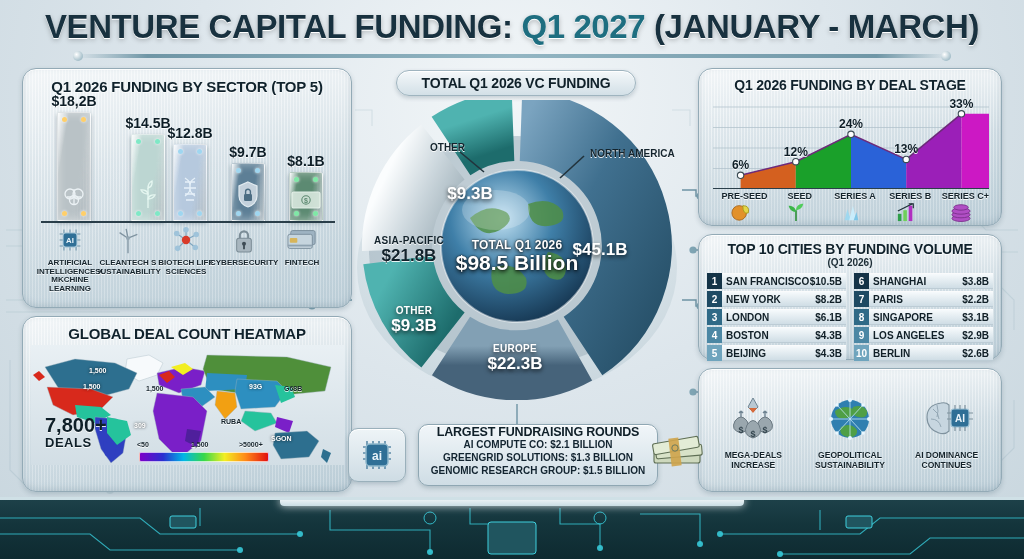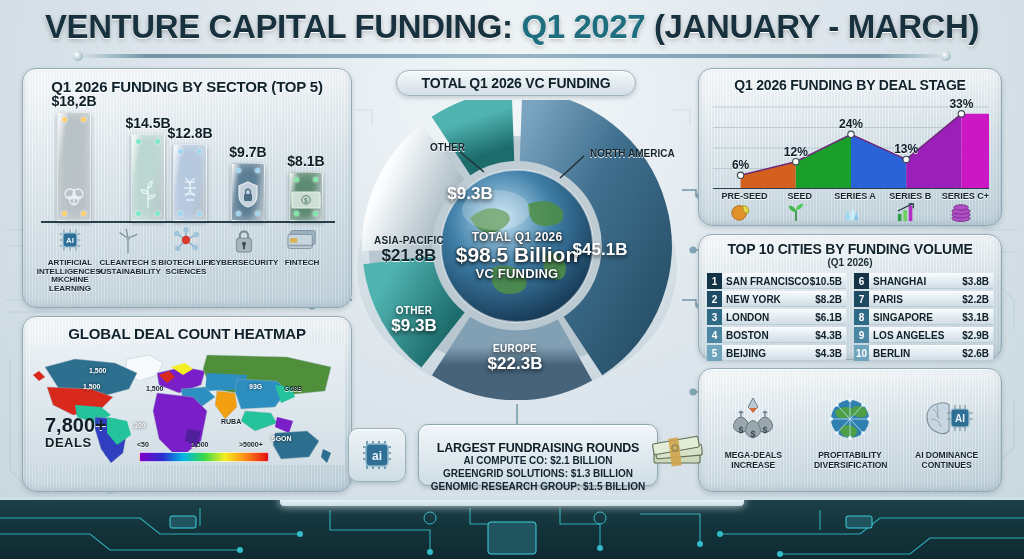--- a/index.html
+++ b/index.html
@@ -210,21 +210,21 @@
     font-size: 8.5px; font-weight:bold; color:#14232b; line-height:1.12; margin-top:2px;
     text-shadow: 0 1px 0 rgba(255,255,255,.85);
   }
 
   
   #p-rounds {
     position:absolute; left: 418px; top: 424px; width: 240px; height: 62px;
     border-radius: 10px; border: 1.5px solid #8fa7b3;
     background: linear-gradient(180deg,#f1f6f9,#cfdde5);
     box-shadow: inset 0 1px 0 #fff, 0 2px 5px rgba(40,70,85,.25);
-    padding-top: 16px;
+    padding-top: 0;
   }
   #p-rounds .rt { text-align:center; font-size: 12.5px; font-weight:bold; color:#0f1f28; letter-spacing:-.2px; }
   #p-rounds .ri { text-align:center; font-size: 10px; font-weight:bold; color:#122430; line-height: 1.28; }
   #chip-badge {
     position:absolute; left: 348px; top: 428px; width: 58px; height: 54px;
     border-radius: 10px; border:1.5px solid #9ab0bb;
     background: linear-gradient(180deg,#eef4f7,#cedce4);
     box-shadow: inset 0 1px 0 #fff, 0 2px 4px rgba(40,70,85,.22);
     display:flex; align-items:center; justify-content:center;
   }
@@ -555,21 +555,20 @@
         <path d="M140 168 q22 -8 34 10 q4 16 -18 16 q-20 -2 -16 -26z"></path>
         <path d="M196 152 q18 2 18 18 q-2 14 -16 8 q-12 -8 -2 -26z"></path>
       </g>
       <circle cx="165" cy="146" r="76" fill="none" stroke="rgba(255,255,255,.45)" stroke-width="2"></circle>
       <ellipse cx="144" cy="110" rx="34" ry="20" fill="#fff" opacity=".22"></ellipse>
     </svg>
 
     <div class="donut-center">
       <div class="l1">TOTAL Q1 2026</div>
       <div class="l2">$98.5 Billion</div>
-      <div class="l3">VC FUNDING</div>
     </div>
 
     <div id="donut-labels">
         <div class="seg-lab light" style="left: 248px; top: 150px;">
           <span class="vl">$45.1B</span>
         </div>
         <div class="seg-lab light" style="left: 163px; top: 258px;">
           <span class="nm">EUROPE</span>
           <span class="vl">$22.3B</span>
         </div>
@@ -776,21 +775,21 @@
                 <circle cx="8" cy="24" r="2"></circle>
                 <circle cx="46" cy="24" r="2"></circle>
                 <circle cx="27" cy="5" r="2"></circle>
                 <circle cx="27" cy="43" r="2"></circle>
                 <circle cx="14" cy="10" r="1.8"></circle>
                 <circle cx="40" cy="10" r="1.8"></circle>
                 <circle cx="14" cy="38" r="1.8"></circle>
                 <circle cx="40" cy="38" r="1.8"></circle>
               </g>
             </svg></div>
-          <div class="tl">PROFITABILITY DIVERSIFICATION</div>
+          <div class="tl">GEOPOLITICAL SUSTAINABILITY</div>
         </div>
         <div class="trend">
           <div><svg width="56" height="50" viewBox="0 0 56 50">
               <path d="M22 8q-14 2-14 14 0 12 12 16 6 2 10-2V10q-3-3-8-2z" fill="#c7d6e0" stroke="#7f929e" stroke-width="1.1"></path>
               <g stroke="#8fa3b0" stroke-width=".9" fill="none">
                 <path d="M14 14q6 4 6 10M12 24q8 0 10 8M18 10q2 6 0 12"></path>
               </g>
               <rect x="32" y="14" width="18" height="18" rx="3" fill="#2f6f96" stroke="#9cc0d4" stroke-width="1.2"></rect>
               <text x="41" y="27" font-family="Liberation Sans, sans-serif" font-size="10" font-weight="bold" fill="#eaf4fa" text-anchor="middle">AI</text>
               <g stroke="#7f929e" stroke-width="1.2" fill="none">

